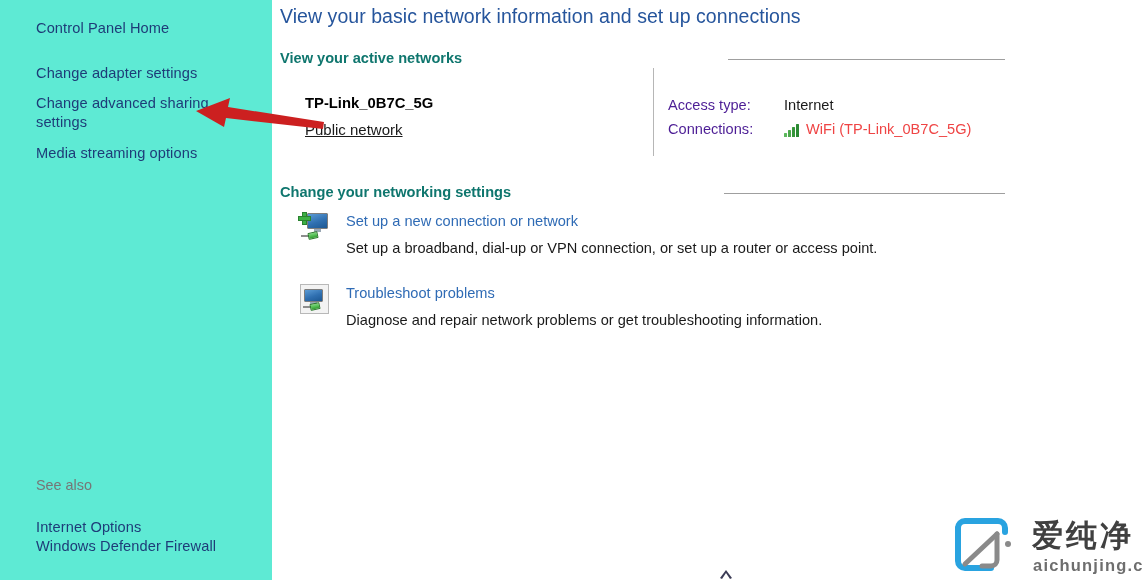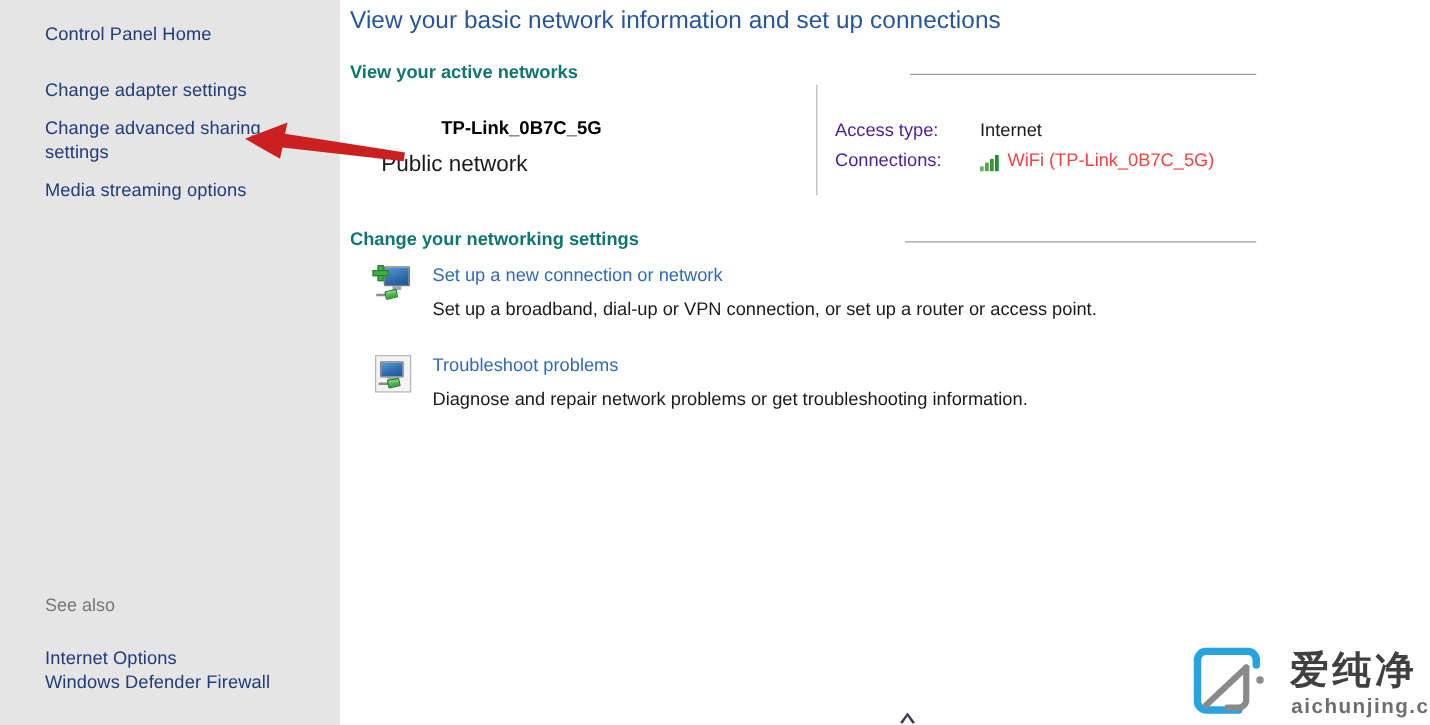--- a/index.html
+++ b/index.html
@@ -22,21 +22,21 @@
     height: 580px;
   }
 
   
   .sidebar {
     position: absolute;
     left: 0;
     top: 0;
     width: 272px;
     height: 580px;
-    background: #e5e5e5;
+    background: #5eead4;
   }
   .nav-link {
     position: absolute;
     left: 36px;
     color: #1e3c78;
     font-size: 14.6px;
     line-height: 19px;
     letter-spacing: 0.1px;
     cursor: pointer;
     white-space: nowrap;
@@ -108,29 +108,29 @@
 
   
   .net-name {
     position: absolute;
     left: 33px;
     top: 95px;
     font-weight: bold;
     font-size: 14.8px;
     color: #000000;
     white-space: nowrap;
-    margin-left: 48px;
   }
   .net-type {
     position: absolute;
     left: 33px;
     top: 121px;
-    font-size: 18px;
+    font-size: 15px;
     color: #1a1a1a;
     white-space: nowrap;
+    text-decoration: underline;
   }
 
   .detail-label {
     position: absolute;
     left: 396px;
     font-size: 14.6px;
     color: #4c1d95;
     white-space: nowrap;
   }
   #lbl-access { top: 97px; }

